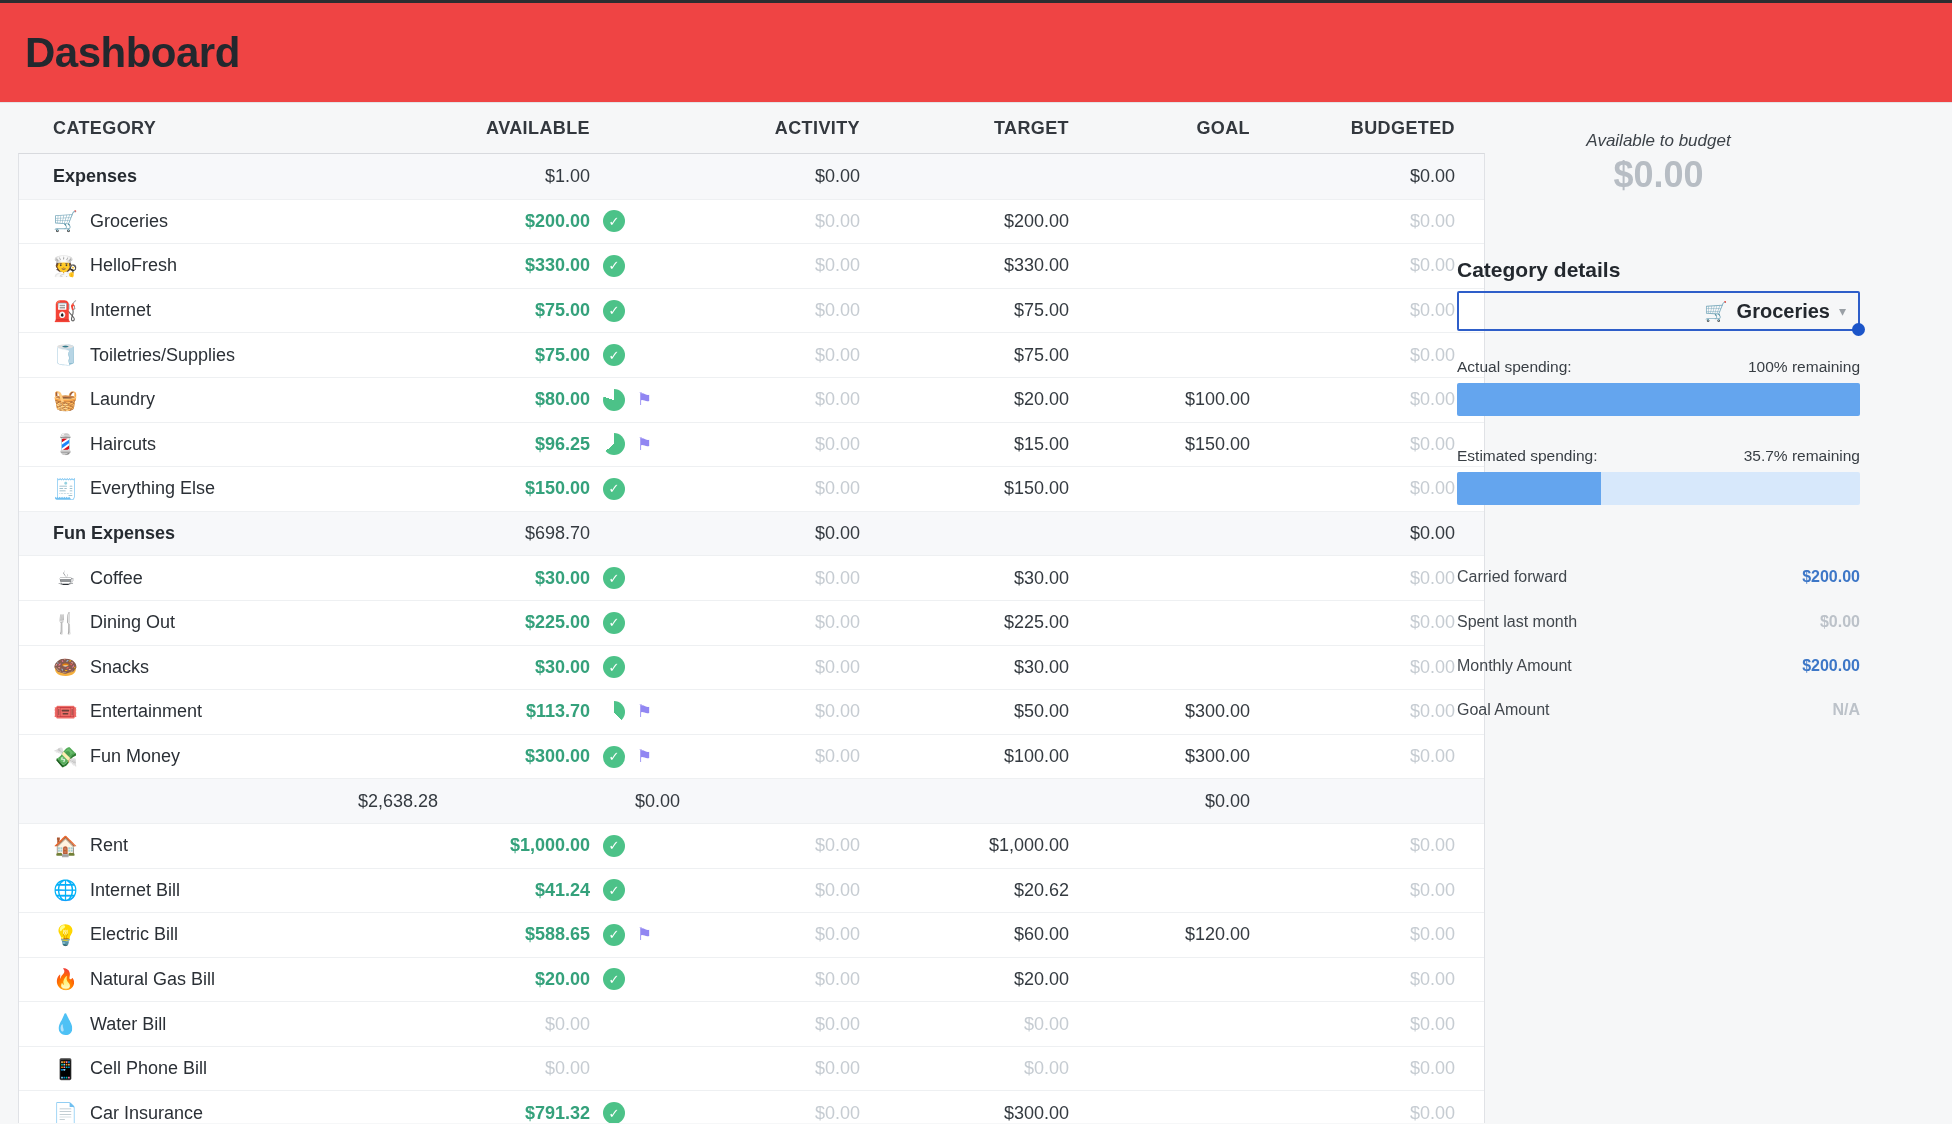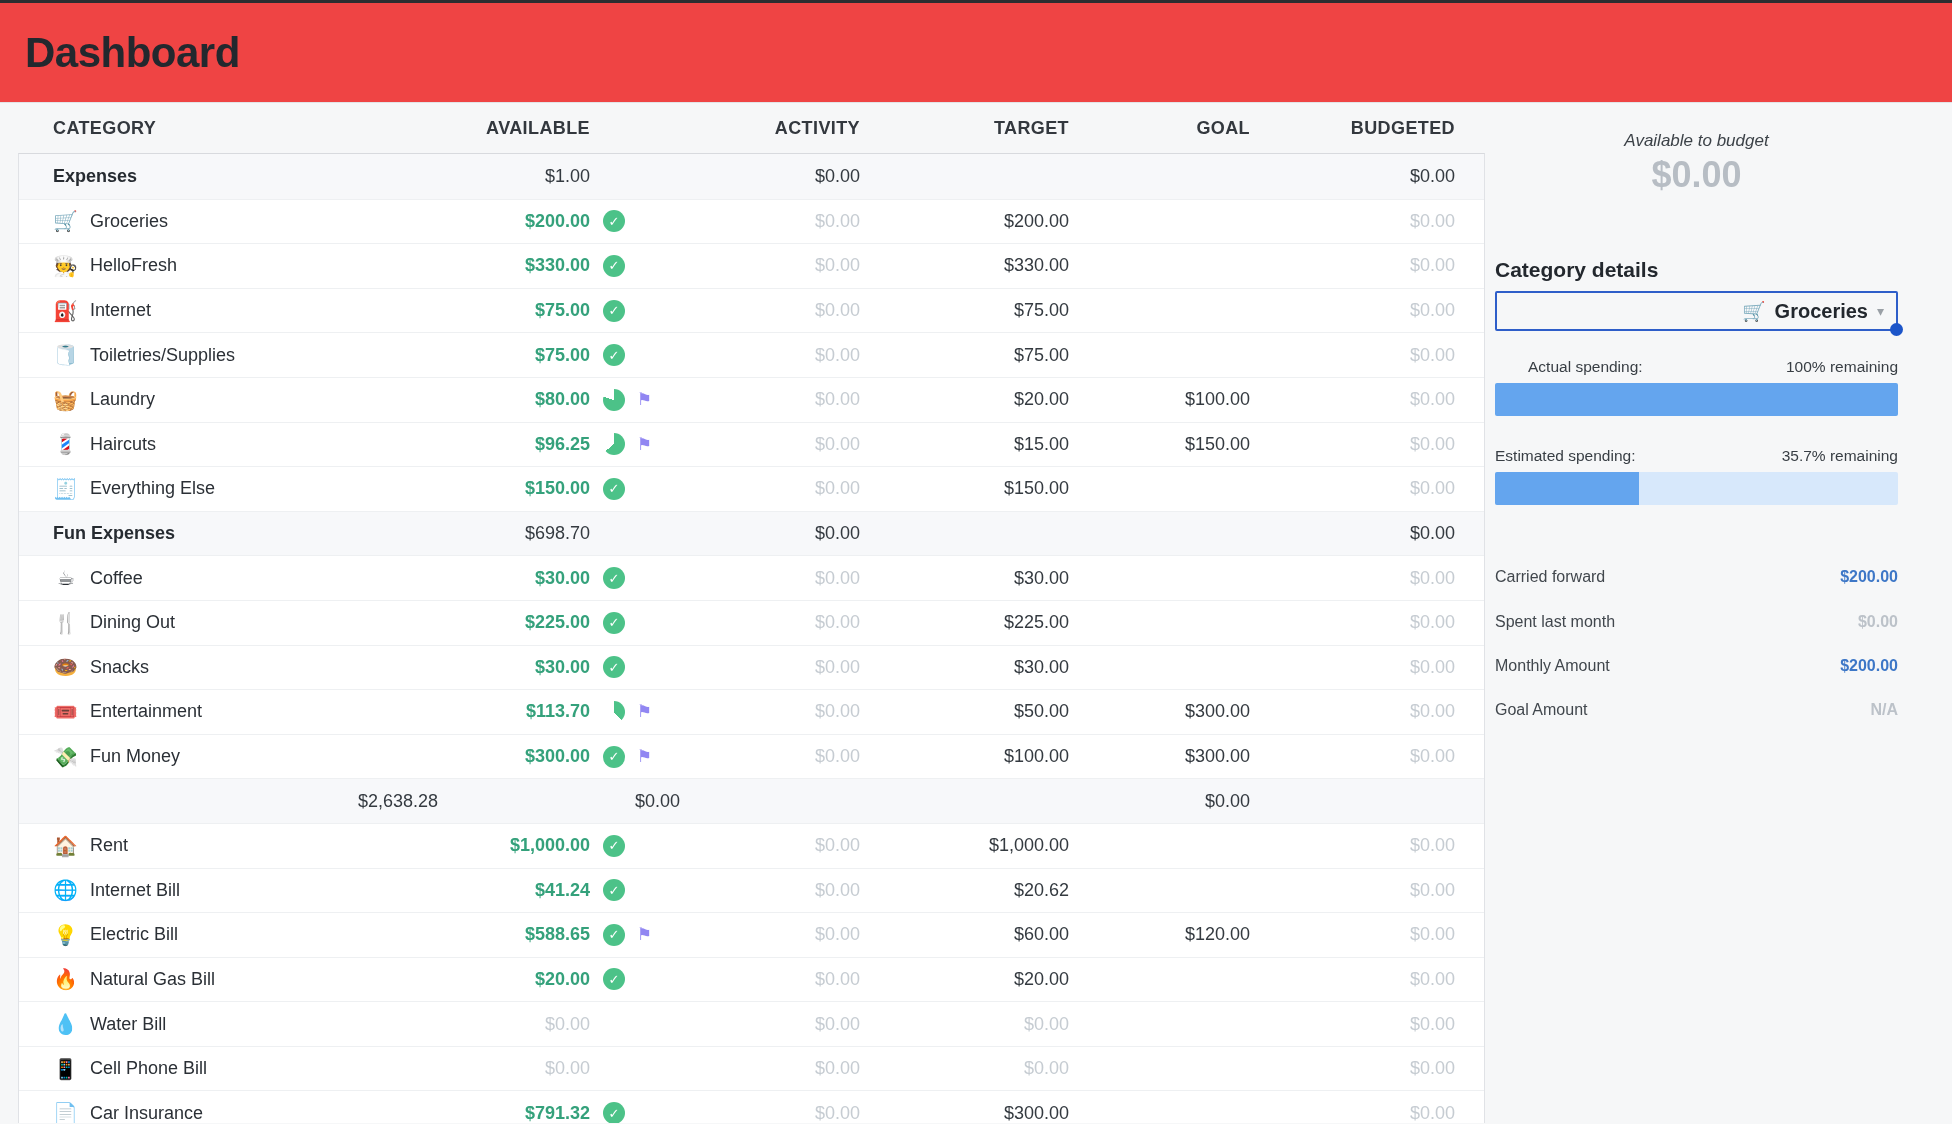--- a/index.html
+++ b/index.html
@@ -50,36 +50,36 @@
   .icons { display:flex; align-items:center; padding-left:13px; gap:12px; }
   .icon-check {
     width:22px; height:22px; border-radius:50%;
     background:#4cc288; color:#fff; font-size:13px; font-weight:700;
     display:flex; align-items:center; justify-content:center; flex:none;
   }
   .icon-pie { width:22px; height:22px; border-radius:50%; flex:none; }
   .icon-flag { color:#9186f2; font-size:17px; line-height:1; }
 
   
-  .details { position:absolute; left:1495px; top:0; width:403px; }
+  .details { position:absolute; left:1457px; top:0; width:403px; }
   .atb-label { margin-top:28px; text-align:center; font-style:italic; font-size:17px; color:#3c4248; }
   .atb-value { margin-top:4px; text-align:center; font-size:36px; font-weight:800; color:#b7bdc4; line-height:40px; }
   .details h2 { margin:62px 0 0 0; font-size:21px; font-weight:800; color:#23282e; line-height:26px; }
   .cat-select {
     position:relative; margin-top:8px; height:40px;
     border:2px solid #2e5ec9; border-radius:2px;
     display:flex; align-items:center; justify-content:flex-end;
     padding-right:12px; gap:9px; cursor:pointer;
   }
   .cat-emoji { font-size:19px; line-height:1; }
   .cat-name { font-size:20px; font-weight:700; color:#23282e; }
   .chev { color:#9aa0a6; font-size:14px; }
   .corner-dot { position:absolute; right:-7px; bottom:-7px; width:13px; height:13px; border-radius:50%; background:#1c55c9; }
   .spend-head { display:flex; justify-content:space-between; font-size:15.5px; color:#383e44; line-height:19px; }
-  .spend-head.first { margin-top:26px;margin-left:33px; }
+  .spend-head.first { margin-top:26px; }
   .spend-head.second { margin-top:30px; }
   .bar { margin-top:7px; height:33px; border-radius:2px; overflow:hidden; }
   .bar .fill { height:100%; }
   .stats { margin-top:50px; }
   .stat-row { display:flex; justify-content:space-between; align-items:center; height:44.4px; font-size:16px; }
   .stat-label { color:#41474d; }
   .stat-value { font-weight:700; }
   .stat-value.blue { color:#3d77c7; }
   .stat-value.gray { color:#bcc2c9; }
 </style>

